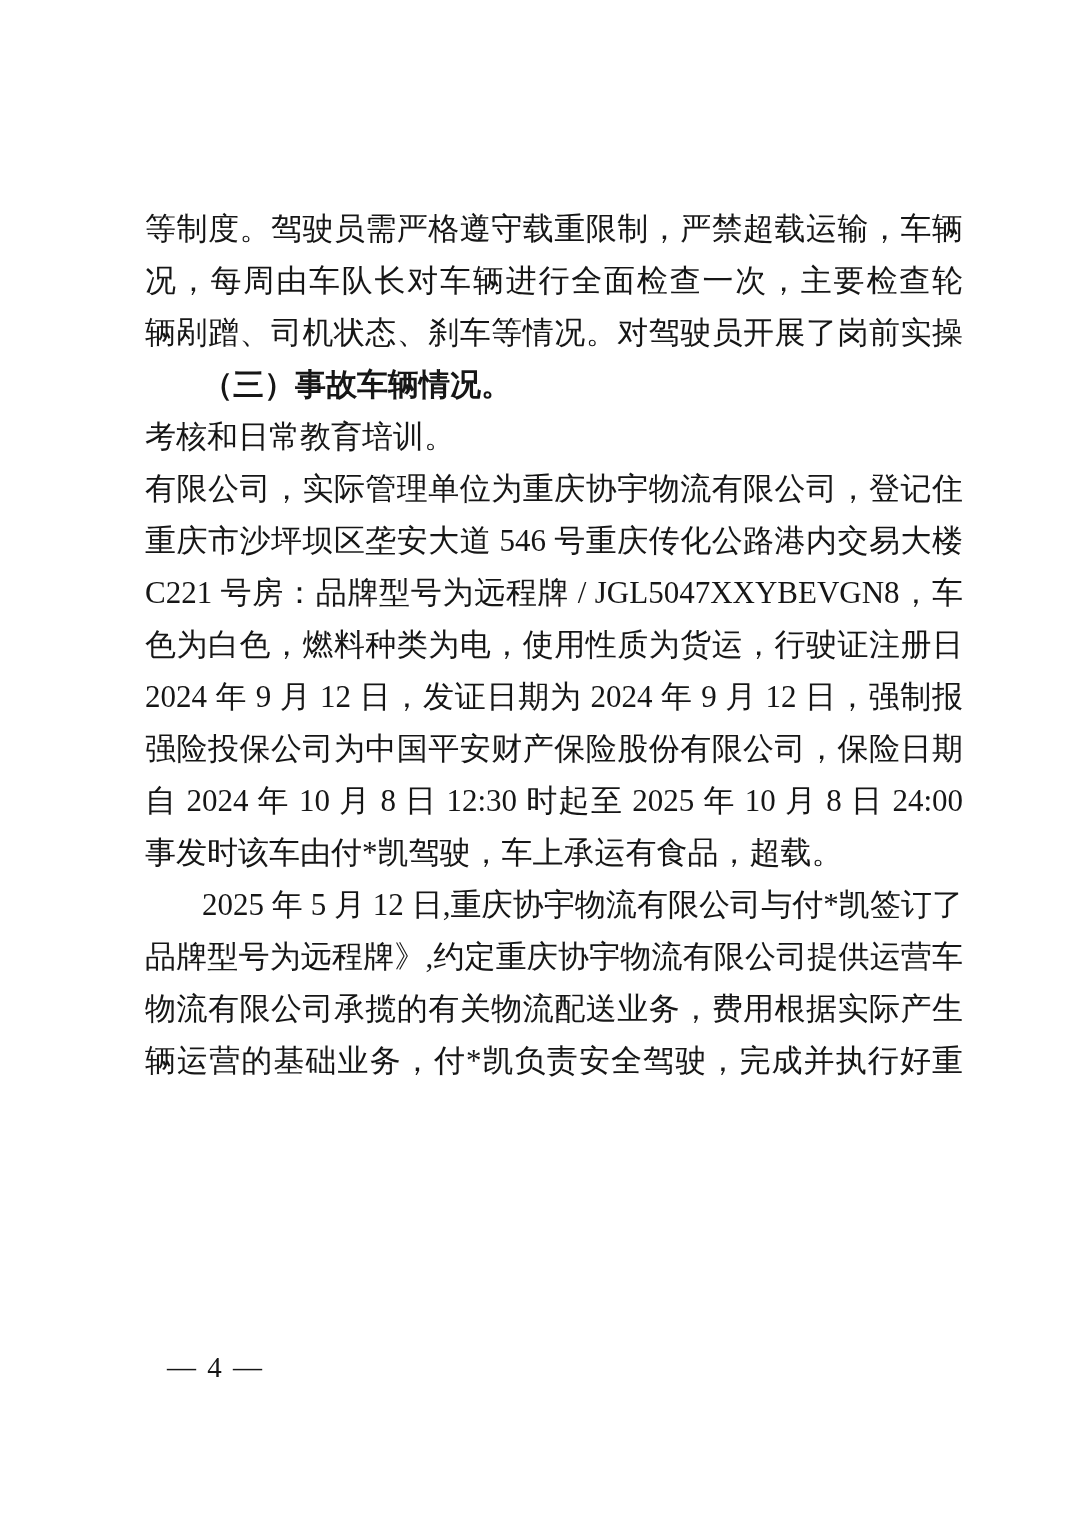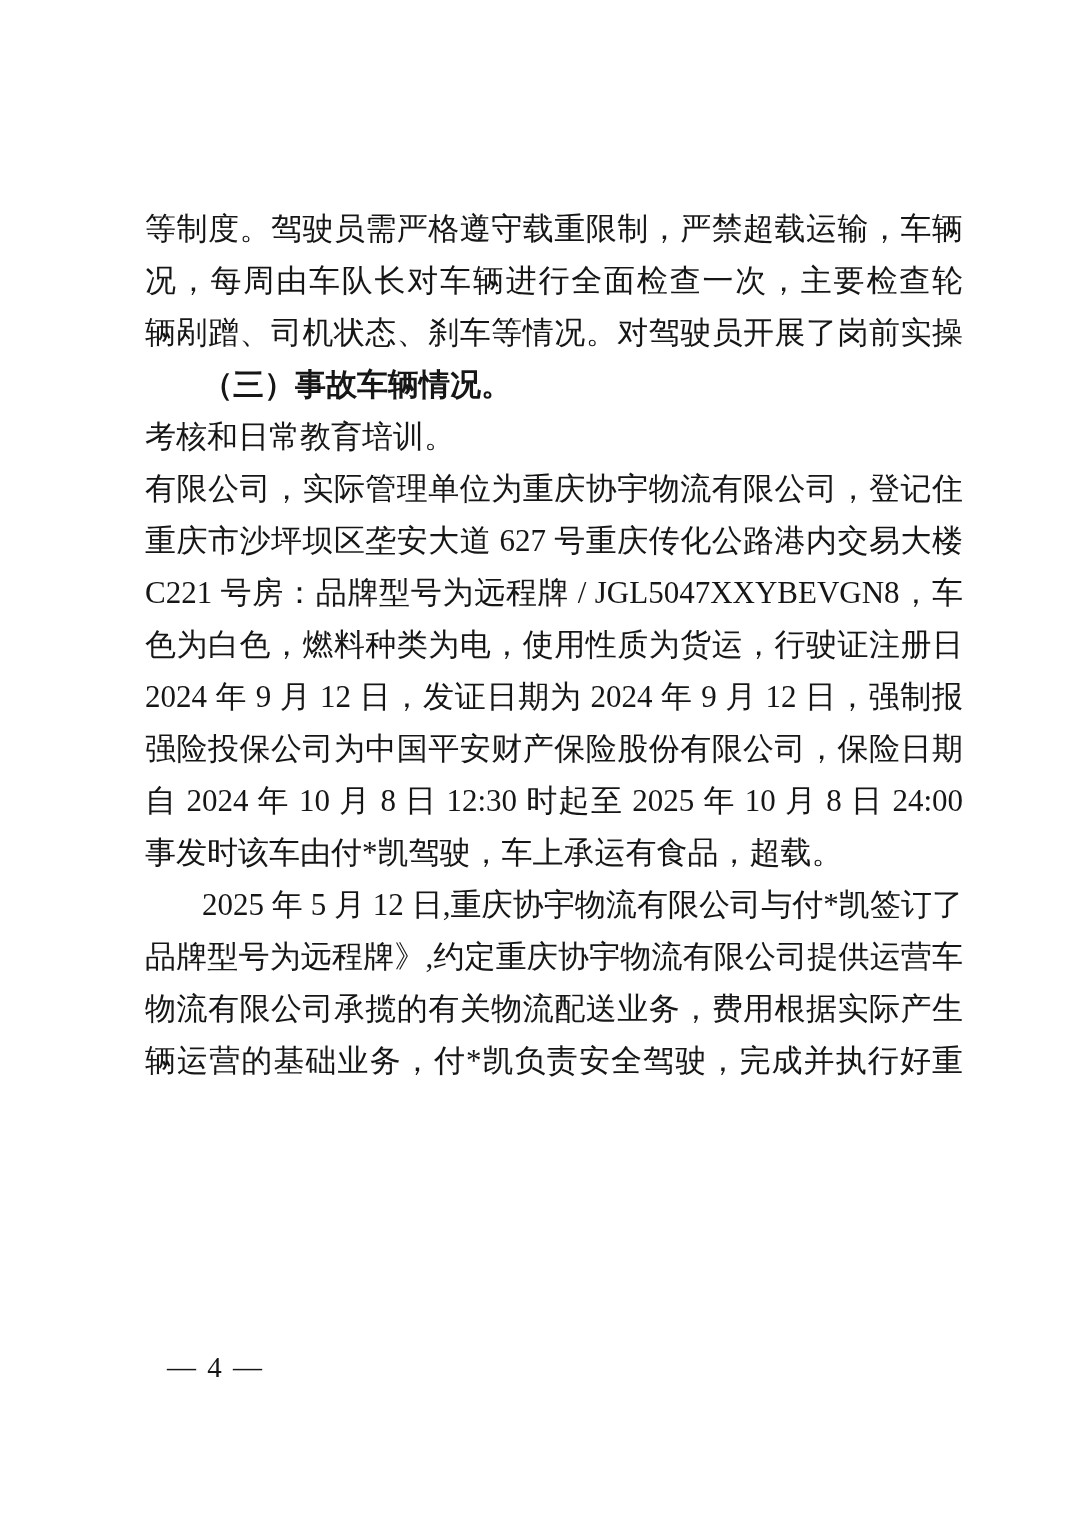--- a/index.html
+++ b/index.html
@@ -62,21 +62,21 @@
 
 <div class="page">
 
   <div class="doc-body">
     <div class="line">等制度。驾驶员需严格遵守载重限制，严禁超载运输，车辆平时</div>
     <div class="line">况，每周由车队长对车辆进行全面检查一次，主要检查轮胎、车</div>
     <div class="line">辆剐蹭、司机状态、刹车等情况。对驾驶员开展了岗前实操培训</div>
     <div class="line h indent">（三）事故车辆情况。</div>
     <div class="line end">考核和日常教育培训。</div>
     <div class="line">有限公司，实际管理单位为重庆协宇物流有限公司，登记住所为</div>
-    <div class="line">重庆市沙坪坝区垄安大道 627 号重庆传化公路港内交易大楼</div>
+    <div class="line">重庆市沙坪坝区垄安大道 546 号重庆传化公路港内交易大楼</div>
     <div class="line">C221 号房：品牌型号为远程牌 / JGL5047XXYBEVGN8，车身颜</div>
     <div class="line">色为白色，燃料种类为电，使用性质为货运，行驶证注册日期为</div>
     <div class="line">2024 年 9 月 12 日，发证日期为 2024 年 9 月 12 日，强制报废期</div>
     <div class="line">强险投保公司为中国平安财产保险股份有限公司，保险日期为自</div>
     <div class="line">自 2024 年 10 月 8 日 12:30 时起至 2025 年 10 月 8 日 24:00 时止。</div>
     <div class="line end">事发时该车由付*凯驾驶，车上承运有食品，超载。</div>
     <div class="line indent">2025 年 5 月 12 日,重庆协宇物流有限公司与付*凯签订了《物</div>
     <div class="line">品牌型号为远程牌》,约定重庆协宇物流有限公司提供运营车辆及车</div>
     <div class="line">物流有限公司承揽的有关物流配送业务，费用根据实际产生的净</div>
     <div class="line">辆运营的基础业务，付*凯负责安全驾驶，完成并执行好重庆协宇</div>

